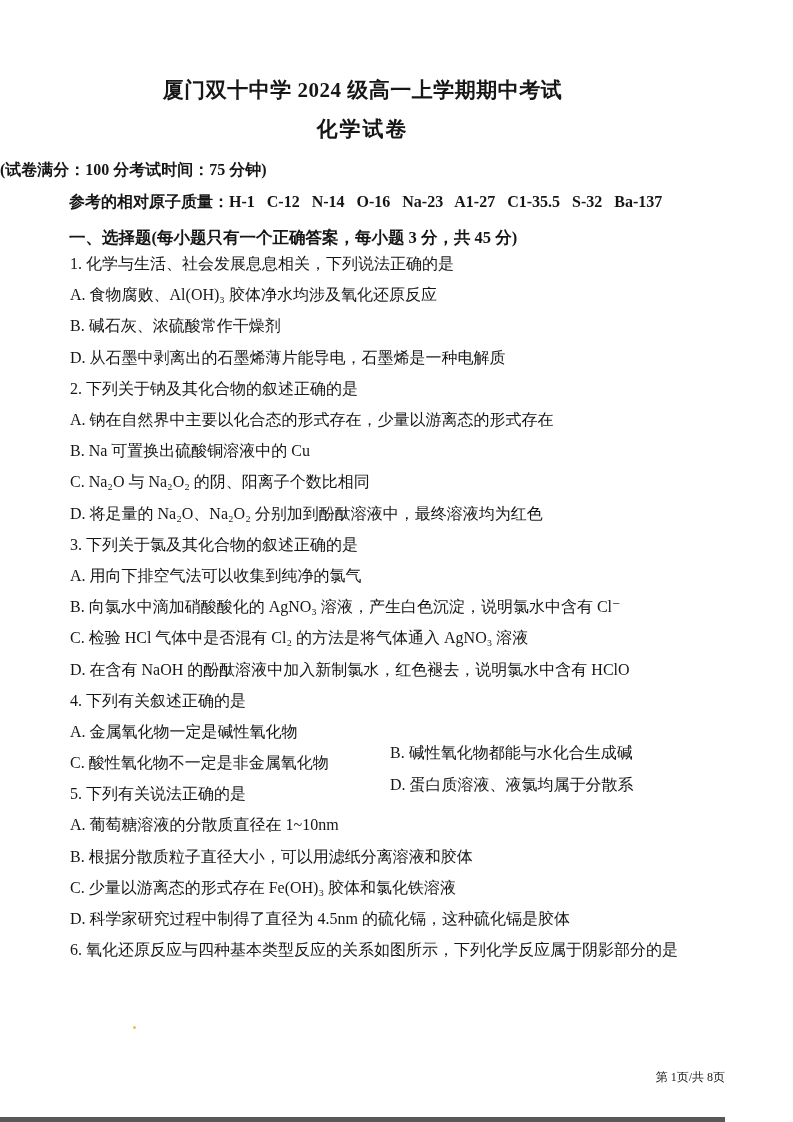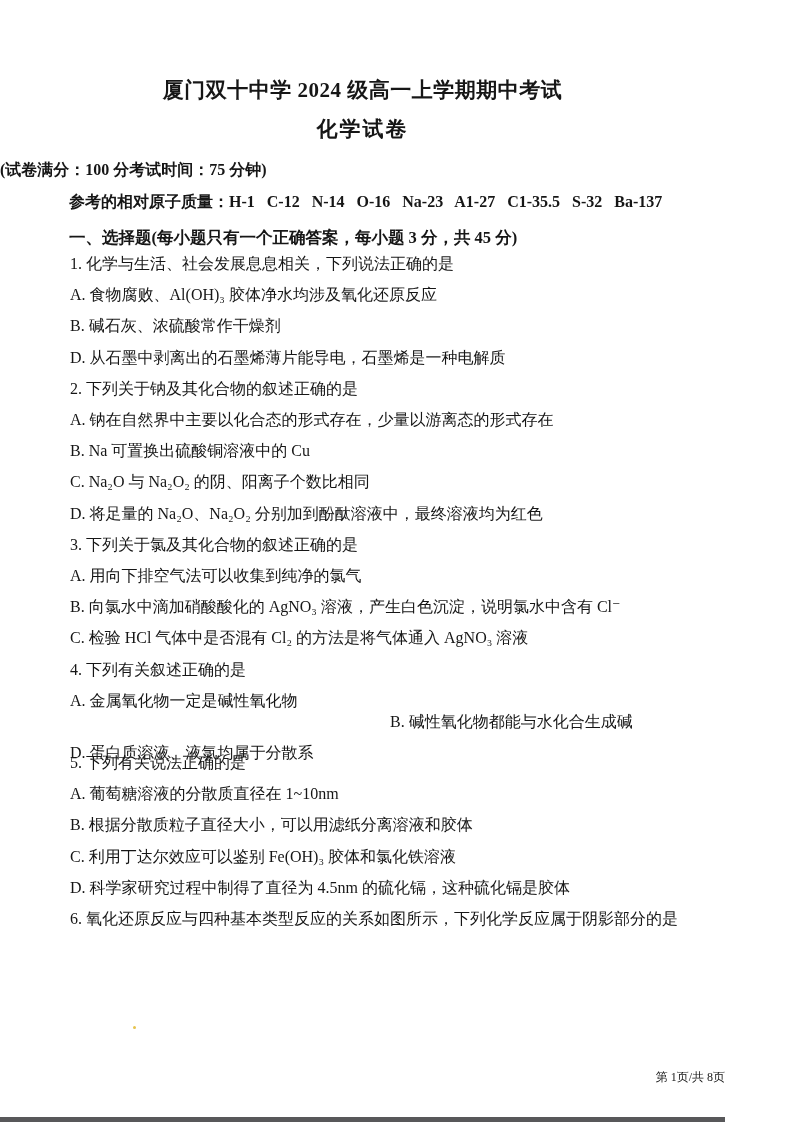--- a/index.html
+++ b/index.html
@@ -79,34 +79,36 @@
     <div class="line">2. 下列关于钠及其化合物的叙述正确的是</div>
     <div class="line">A. 钠在自然界中主要以化合态的形式存在，少量以游离态的形式存在</div>
     <div class="line">B. Na 可置换出硫酸铜溶液中的 Cu</div>
     <div class="line">C. Na₂O 与 Na₂O₂ 的阴、阳离子个数比相同</div>
     <div class="line">D. 将足量的 Na₂O、Na₂O₂ 分别加到酚酞溶液中，最终溶液均为红色</div>
 
     <div class="line">3. 下列关于氯及其化合物的叙述正确的是</div>
     <div class="line">A. 用向下排空气法可以收集到纯净的氯气</div>
     <div class="line">B. 向氯水中滴加硝酸酸化的 AgNO₃ 溶液，产生白色沉淀，说明氯水中含有 Cl⁻</div>
     <div class="line">C. 检验 HCl 气体中是否混有 Cl₂ 的方法是将气体通入 AgNO₃ 溶液</div>
+    <div class="line">D. 在含有 NaOH 的酚酞溶液中加入新制氯水，红色褪去，说明氯水中含有 HClO</div>
 
     <div class="line">4. 下列有关叙述正确的是</div>
     <div class="line">
       <span class="col-left">A. 金属氧化物一定是碱性氧化物</span>
       <span class="col-right">B. 碱性氧化物都能与水化合生成碱</span>
     </div>
     <div class="line">
+      <span class="col-left">C. 酸性氧化物不一定是非金属氧化物</span>
       <span class="col-right">D. 蛋白质溶液、液氯均属于分散系</span>
     </div>
 
     <div class="line">5. 下列有关说法正确的是</div>
     <div class="line">A. 葡萄糖溶液的分散质直径在 1~10nm</div>
     <div class="line">B. 根据分散质粒子直径大小，可以用滤纸分离溶液和胶体</div>
-    <div class="line">C. 利用丁达尔效应可以鉴别 Fe(OH)₃ 胶体和氯化铁溶液</div>
+    <div class="line">C. 少量以游离态的形式存在 Fe(OH)₃ 胶体和氯化铁溶液</div>
     <div class="line">D. 科学家研究过程中制得了直径为 4.5nm 的硫化镉，这种硫化镉是胶体</div>
 
     <div class="line">6. 氧化还原反应与四种基本类型反应的关系如图所示，下列化学反应属于阴影部分的是</div>
   </div>
 
   <div class="artifact-dot"></div>
 
   <div class="page-footer">第 1页/共 8页</div>
 
   <div class="bottom-bar"></div>

